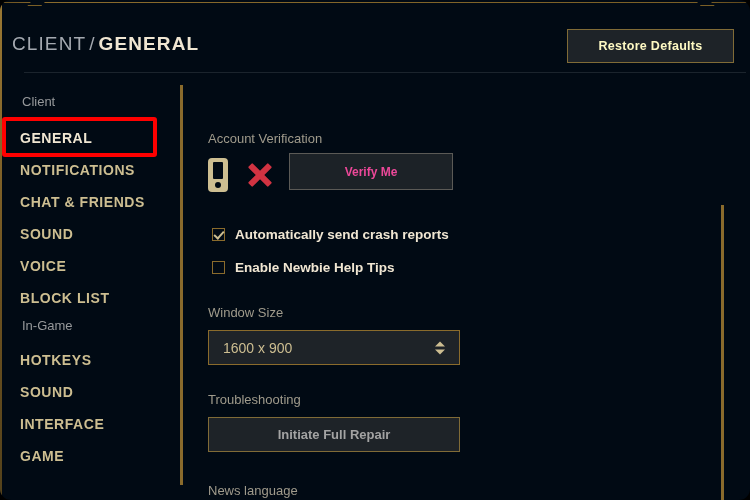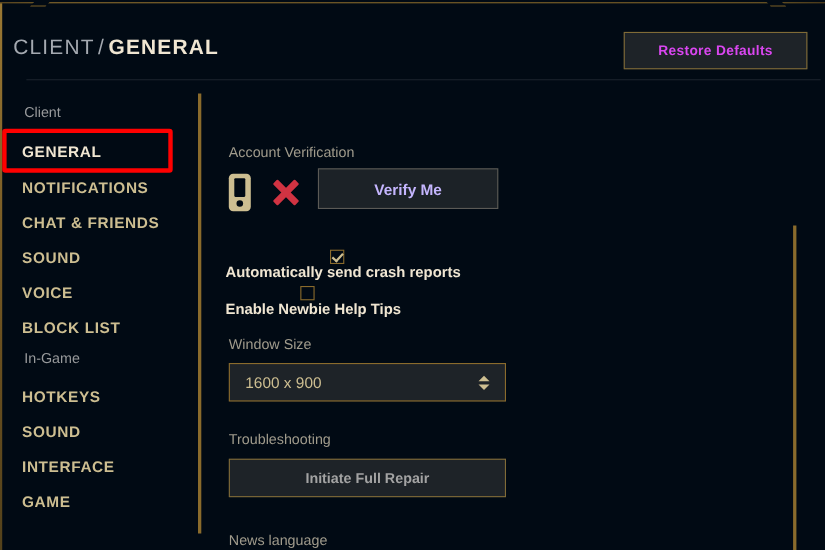--- a/index.html
+++ b/index.html
@@ -11,20 +11,21 @@
     background: #000000;
     font-family: "Liberation Sans", sans-serif;
   }
 
   #app {
     position: relative;
     width: 750px;
     height: 500px;
     background: #010a14;
     overflow: hidden;
+    border-radius: 11px;
   }
 
   
   .frame-top {
     position: absolute;
     left: 0; top: 2px;
     width: 750px; height: 1px;
     background: linear-gradient(to right, #6b5120 0%, #8a6b2c 6%, #7a5f26 94%, #5a441b 100%);
   }
   .frame-left {
@@ -76,21 +77,21 @@
     color: #f0e6d2;
     font-weight: 700;
   }
 
   .restore-btn {
     position: absolute;
     left: 565px; top: 26px;
     width: 167px; height: 34px;
     background: #1e2328;
     border: 1px solid #806b37;
-    color: #d946ef;
+    color: #fef9c3;
     font-size: 12.5px;
     font-weight: 700;
     letter-spacing: .3px;
     cursor: pointer;
     display: flex;
     align-items: center;
     justify-content: center;
   }
 
   .header-divider {
@@ -206,37 +207,36 @@
   }
   .x-icon i:nth-child(1) { transform: rotate(45deg); }
   .x-icon i:nth-child(2) { transform: rotate(-45deg); }
 
   .verify-btn {
     position: absolute;
     left: 105px; top: 73px;
     width: 164px; height: 37px;
     background: #1c2227;
     border: 1px solid #5b5a56;
-    color: #c4b5fd;
-    font-size: 14px;
+    color: #ec4899;
+    font-size: 12px;
     font-weight: 700;
     display: flex;
     align-items: center;
     justify-content: center;
     cursor: default;
   }
 
   
   .check-row {
     position: absolute;
-    left: 11px;
+    left: 28px;
     display: flex;
     align-items: center;
     cursor: pointer;
-    flex-direction: column;
   }
   .cbox {
     width: 13px; height: 13px;
     border: 1px solid #8a6b2c;
     background: #010a14;
     position: relative;
     flex: 0 0 auto;
   }
   .cbox.checked::after {
     content: "";

